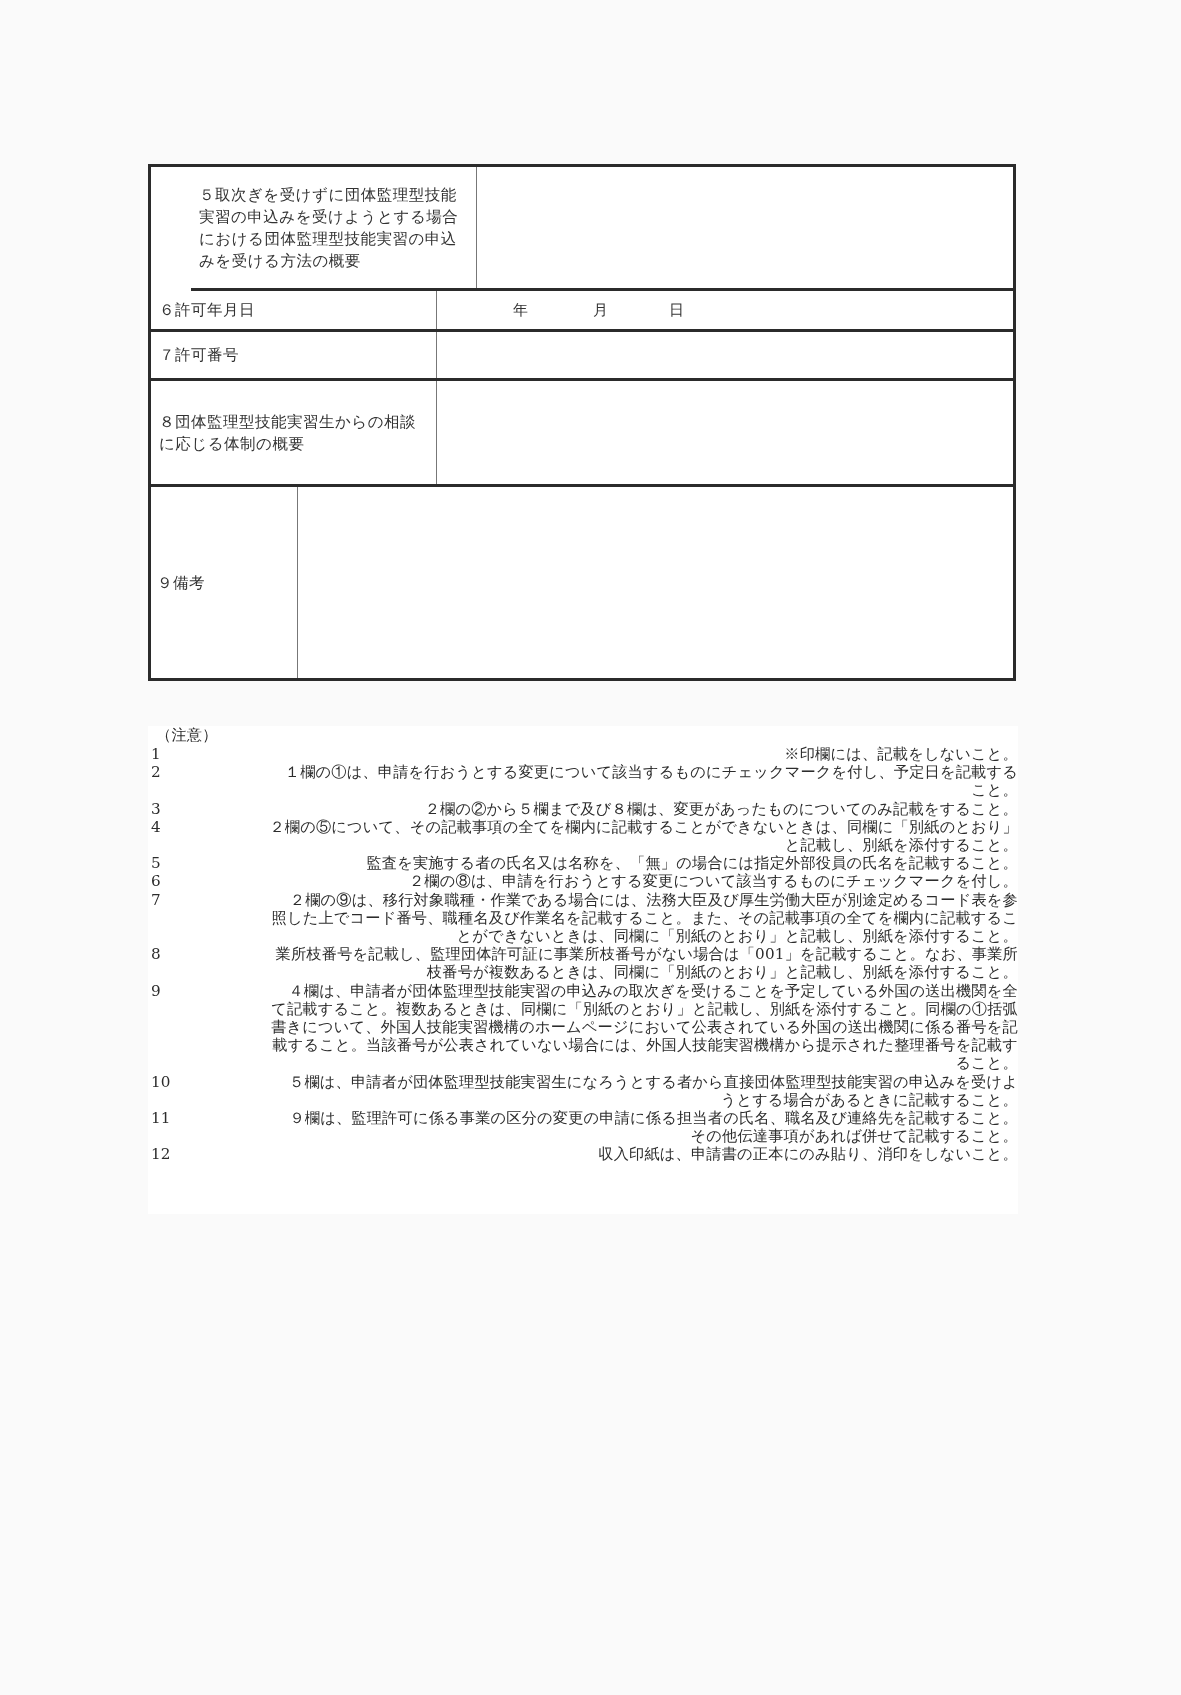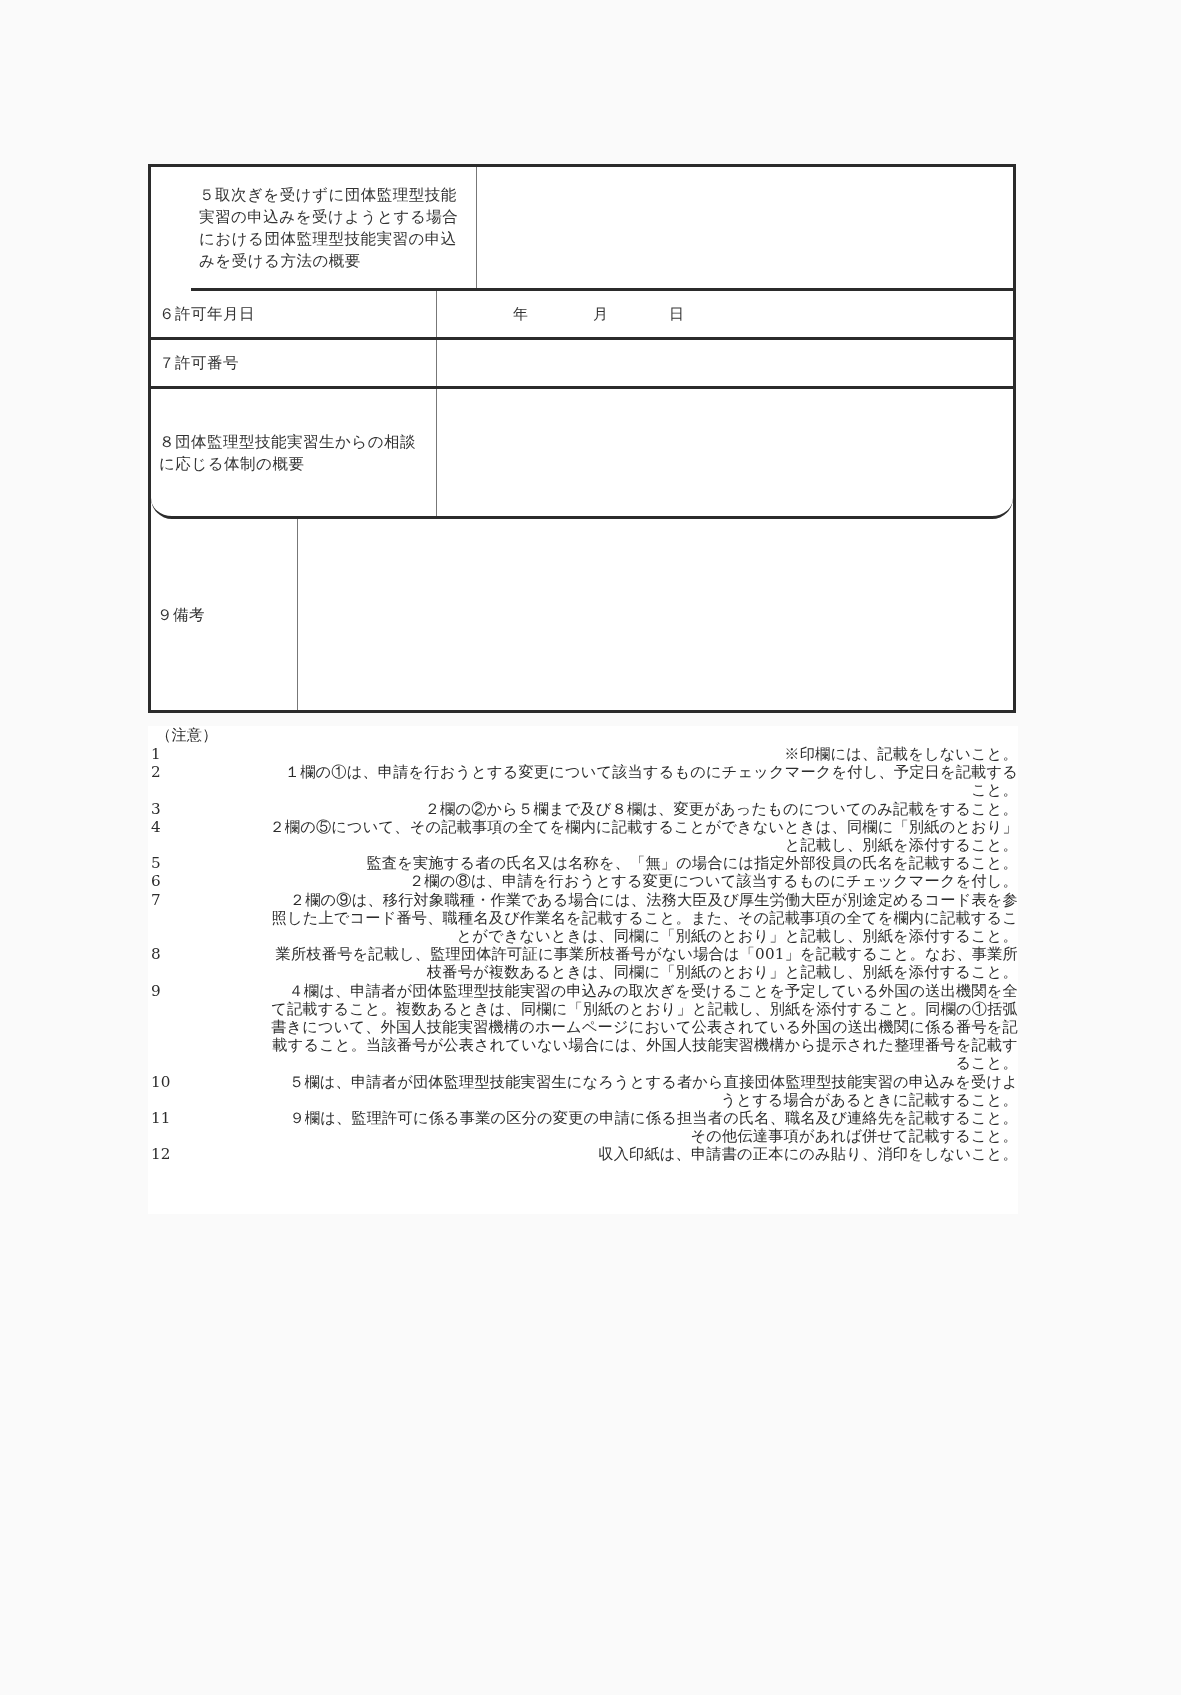--- a/index.html
+++ b/index.html
@@ -52,23 +52,23 @@
     }
     .value-cell {
       flex: 1;
       box-sizing: border-box;
       display: flex;
       align-items: center;
       font-size: 15px;
       color: #333;
     }
     .r5 { height: 124px; margin-left: 40px; }
-    .r6 { height: 49px; }
+    .r6 { height: 41px; }
     .r7 { height: 49px; }
-    .r8 { height: 130px; border-radius: 21px; }
+    .r8 { height: 106px; }
     .r9 { height: 191px; }
     .r9 .label-cell {
       width: 147px;
       flex: 0 0 147px;
       padding-left: 6px;
     }
     .date-parts {
       display: flex;
       padding-left: 76px;
     }

